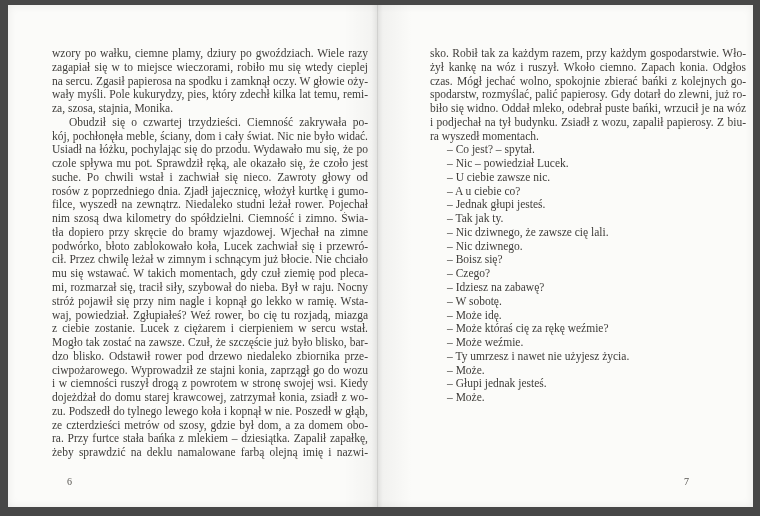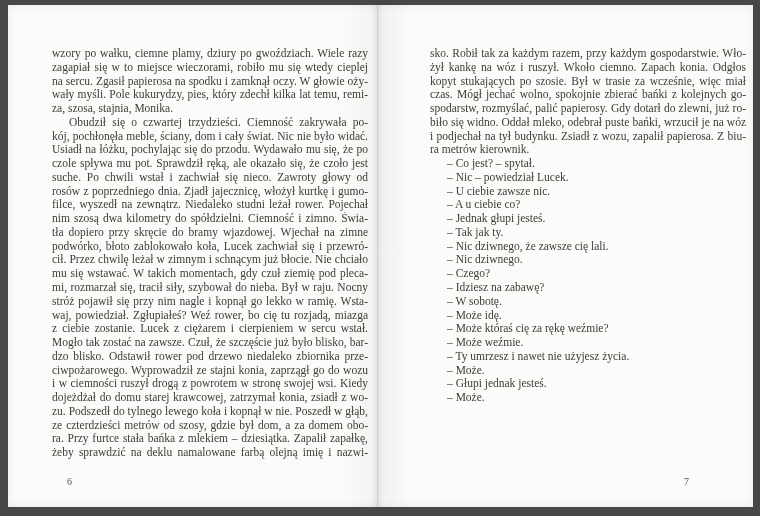--- a/index.html
+++ b/index.html
@@ -106,34 +106,34 @@
         <div class="line">ze czterdzieści metrów od szosy, gdzie był dom, a za domem obo-</div>
         <div class="line">ra. Przy furtce stała bańka z mlekiem – dziesiątka. Zapalił zapałkę,</div>
         <div class="line">żeby sprawdzić na deklu namalowane farbą olejną imię i nazwi-</div>
       </div>
 
     <div class="pagenum pagenum-left">6</div>
 
     <div class="textblock textblock-right">
         <div class="line">sko. Robił tak za każdym razem, przy każdym gospodarstwie. Wło-</div>
         <div class="line">żył kankę na wóz i ruszył. Wkoło ciemno. Zapach konia. Odgłos</div>
-        <div class="line">kopyt stukających po szosie. Był w trasie za wcześnie, więc miał</div>
         <div class="line">czas. Mógł jechać wolno, spokojnie zbierać bańki z kolejnych go-</div>
         <div class="line">spodarstw, rozmyślać, palić papierosy. Gdy dotarł do zlewni, już ro-</div>
         <div class="line">biło się widno. Oddał mleko, odebrał puste bańki, wrzucił je na wóz</div>
-        <div class="line">i podjechał na tył budynku. Zsiadł z wozu, zapalił papierosa. Z biu-</div>
-        <div class="line noj">ra metrów kierownik.</div>
+        <div class="line">i podjechał na tył budynku. Zsiadł z wozu, zapalił papierosy. Z biu-</div>
+        <div class="line noj">ra wyszedł momentach.</div>
         <div class="line indent noj">– Co jest? – spytał.</div>
         <div class="line indent noj">– Nic – powiedział Lucek.</div>
         <div class="line indent noj">– U ciebie zawsze nic.</div>
         <div class="line indent noj">– A u ciebie co?</div>
         <div class="line indent noj">– Jednak głupi jesteś.</div>
         <div class="line indent noj">– Tak jak ty.</div>
         <div class="line indent noj">– Nic dziwnego, że zawsze cię lali.</div>
         <div class="line indent noj">– Nic dziwnego.</div>
+        <div class="line indent noj">– Boisz się?</div>
         <div class="line indent noj">– Czego?</div>
         <div class="line indent noj">– Idziesz na zabawę?</div>
         <div class="line indent noj">– W sobotę.</div>
         <div class="line indent noj">– Może idę.</div>
         <div class="line indent noj">– Może któraś cię za rękę weźmie?</div>
         <div class="line indent noj">– Może weźmie.</div>
         <div class="line indent noj">– Ty umrzesz i nawet nie użyjesz życia.</div>
         <div class="line indent noj">– Może.</div>
         <div class="line indent noj">– Głupi jednak jesteś.</div>
         <div class="line indent noj">– Może.</div>

